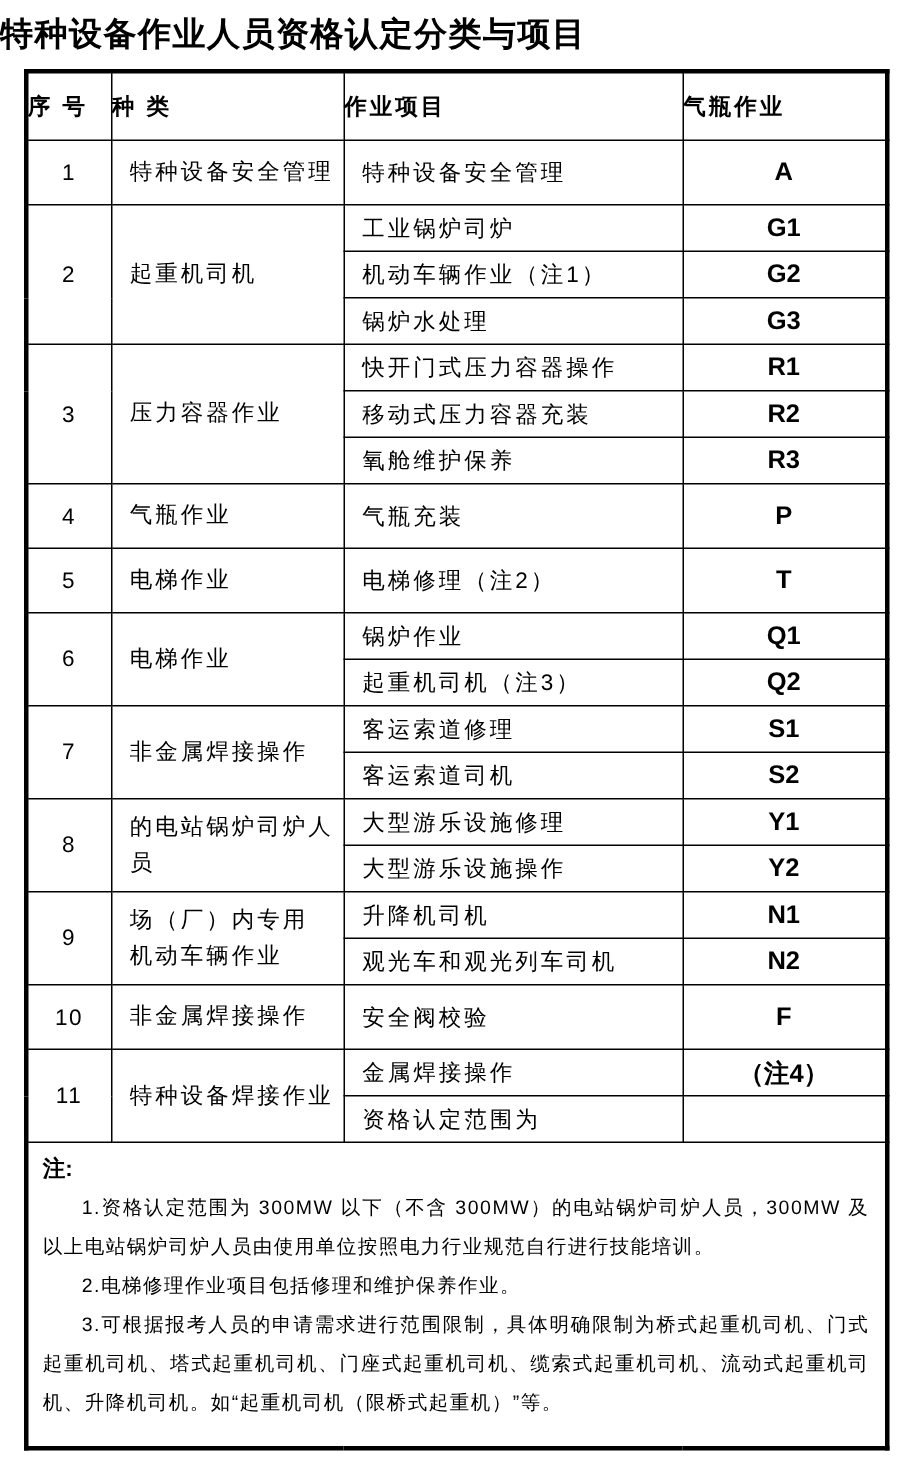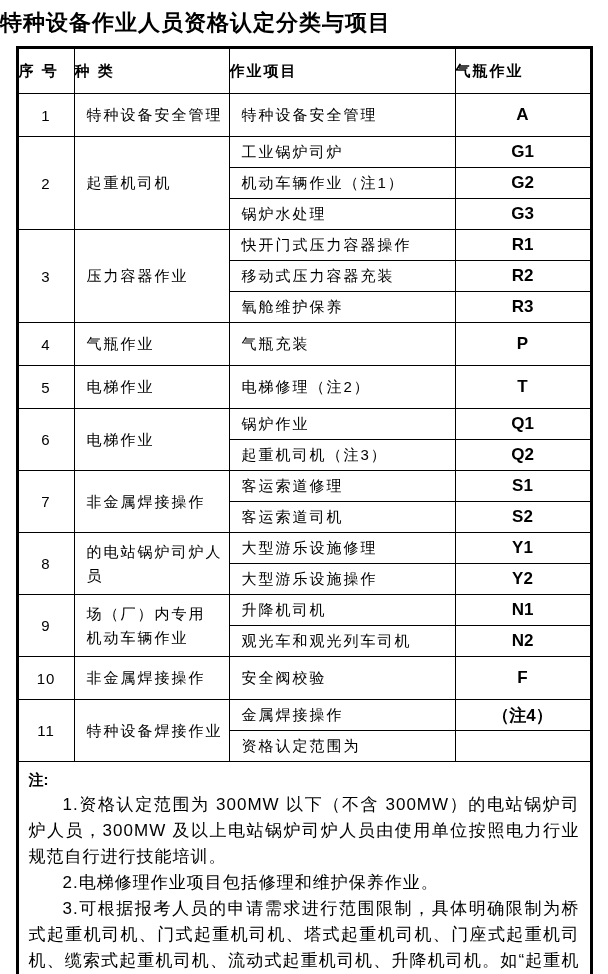--- a/index.html
+++ b/index.html
@@ -71,21 +71,21 @@
     letter-spacing: 0;
   }
   .notes-label {
     font-weight: bold;
     font-size: 15px;
     line-height: 24px;
     margin: 0;
   }
   .note-item {
     margin: 0;
-    font-size: 17px;
+    font-size: 13px;
     line-height: 26px;
     text-indent: 2em;
     text-align: justify;
     letter-spacing: 1px;
   }
 </style>
 </head>
 <body>
 
 <div class="page">

